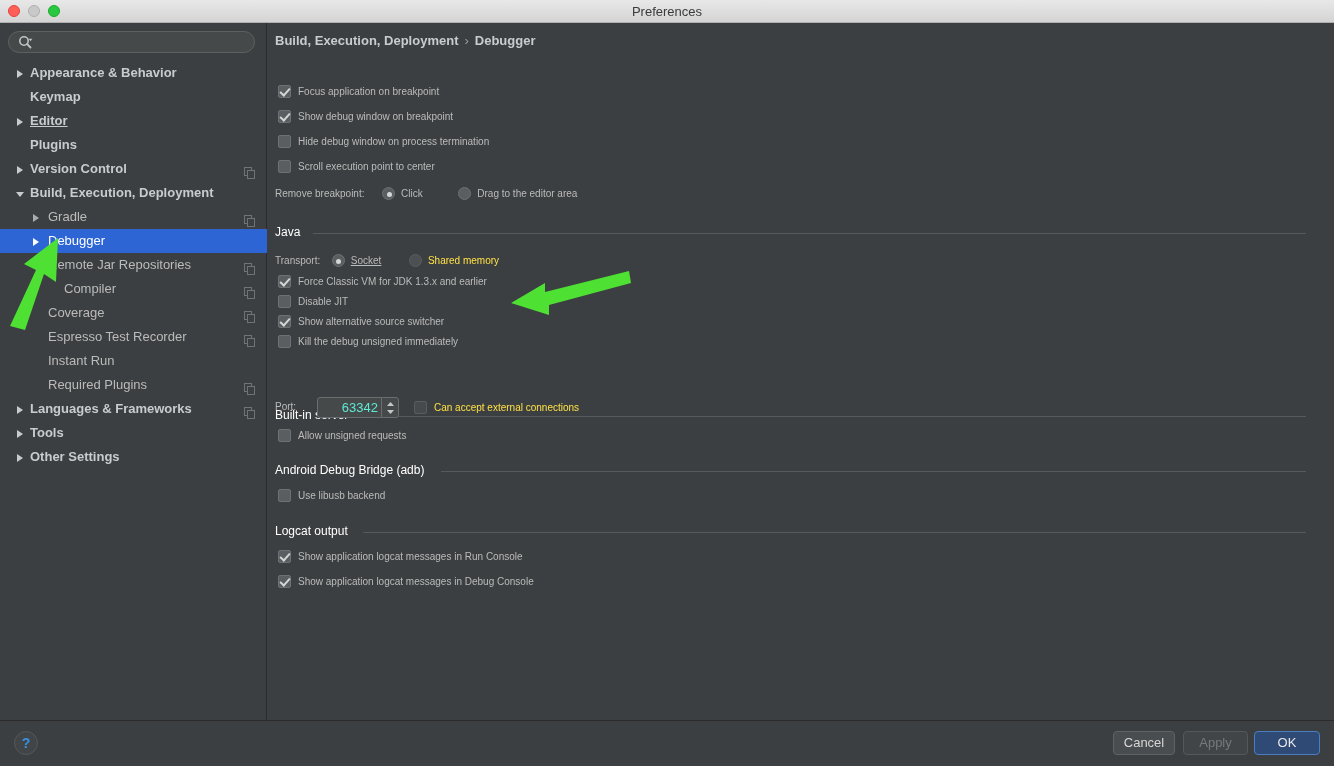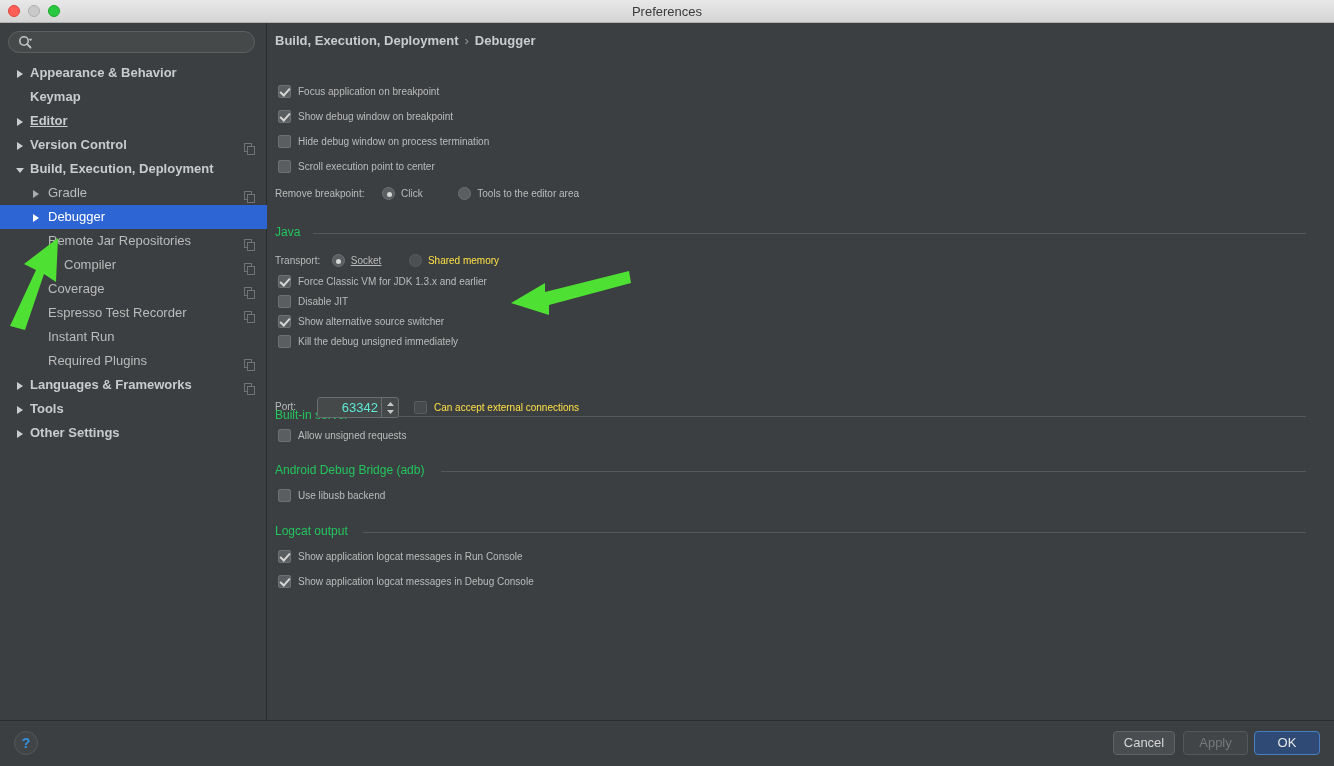--- a/index.html
+++ b/index.html
@@ -103,21 +103,21 @@
     width: 5px; height: 5px; border-radius: 50%; background: #d6d6d6;
   }
   .rb.disabled { background: #4d5052; border-color: #5a5d5f; }
   .dim { color: #fde047; }
   .uline { text-decoration: underline; text-align: center; }
 
   .section {
     position: absolute; left: 8px; width: 1045px; height: 16px;
   }
   .section-title {
-    position: absolute; left: 0; top: 0; font-size: 12px; color: #22c55e;
+    position: absolute; left: 0; top: 0; font-size: 12px; color: #ffffff;
     background: #3c3f41; padding-right: 6px;
   }
   .section-line {
     position: absolute; right: 0; top: 8px; height: 1px; background: #56595b;
   }
 
   .port-field {
     position: absolute;
     width: 82px; height: 21px;
     background: #45494a; border: 1px solid #6a6d6f; border-radius: 3px;
@@ -203,20 +203,23 @@
         </div>
         <div class="tree-row bold">
           <span class="arrow" style="left: 14px;">
             <svg width="10" height="10" viewBox="0 0 10 10">
               <polygon points="2,1 8,5 2,9" fill="#c9ccce"></polygon>
             </svg>
           </span>
           <span class="tree-label" style="left: 30px; text-decoration: underline;">Editor</span>
         </div>
         <div class="tree-row bold">
+          <span class="tree-label" style="left: 30px;">Plugins</span>
+        </div>
+        <div class="tree-row bold">
           <span class="arrow" style="left: 14px;">
             <svg width="10" height="10" viewBox="0 0 10 10">
               <polygon points="2,1 8,5 2,9" fill="#c9ccce"></polygon>
             </svg>
           </span>
           <span class="tree-label" style="left: 30px;">Version Control</span>
           <span class="copy-icon"><svg width="11" height="12" viewBox="0 0 11 12">
               <rect x="0.5" y="0.5" width="7" height="8" fill="none" stroke="#6f7375"></rect>
               <rect x="3.5" y="3.5" width="7" height="8" fill="#3c3f41" stroke="#6f7375"></rect>
             </svg></span>
@@ -332,21 +335,21 @@
       </div>
 
     <div class="opt-row" style="left:8px; top:164px;">
       <span>Remove breakpoint:</span>
       <span style="display:inline-block;width:12px"></span>
       <span>
         <span class="rb checked"></span><span>Click</span>
       </span>
       <span style="display:inline-block;width:30px"></span>
       <span>
-        <span class="rb"></span><span>Tools to the editor area</span>
+        <span class="rb"></span><span>Drag to the editor area</span>
       </span>
     </div>
 
     <div class="section" style="top:202px;">
       <span class="section-title">Java</span>
       <span class="section-line" style="left:38px; right:14px;"></span>
     </div>
 
     <div class="opt-row" style="left:8px; top:231px;">
       <span>Transport:</span>

